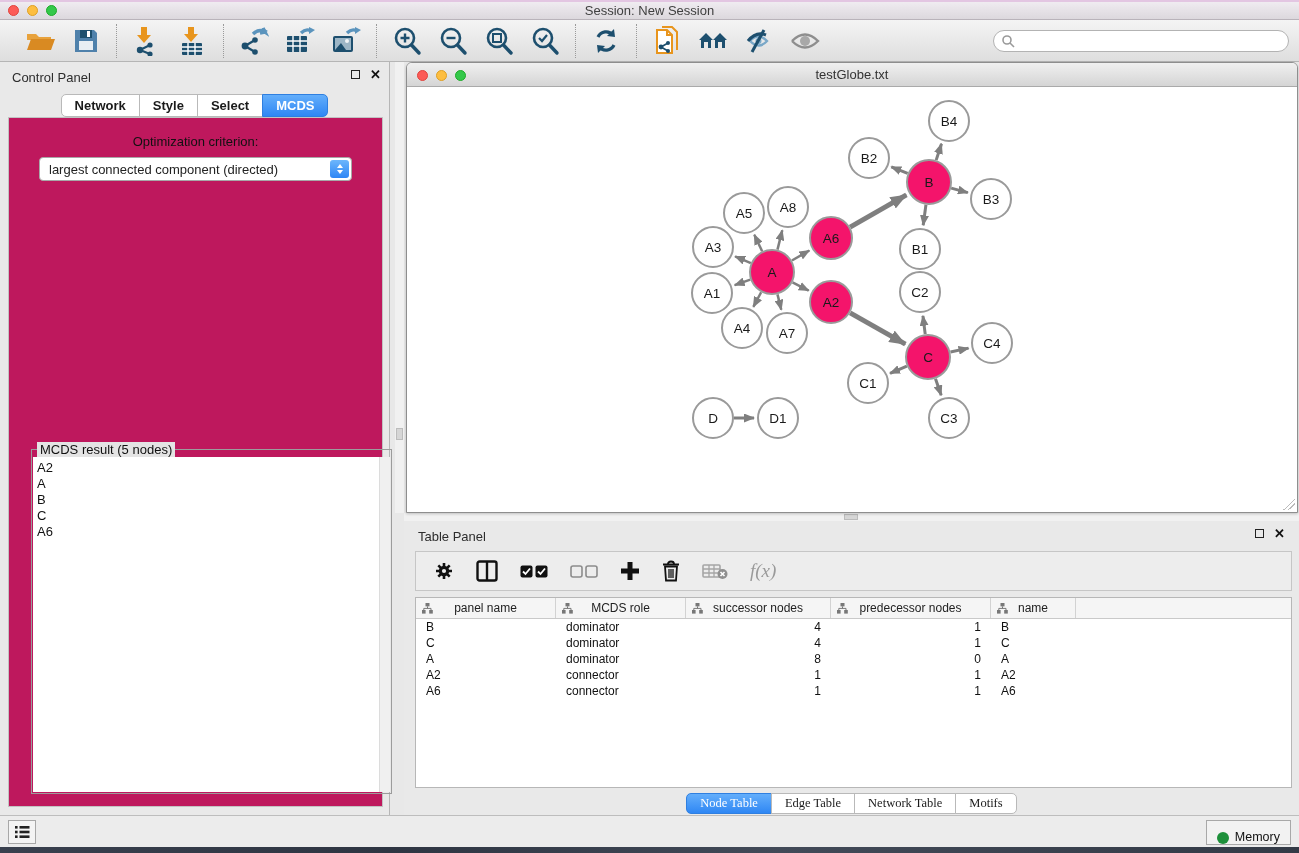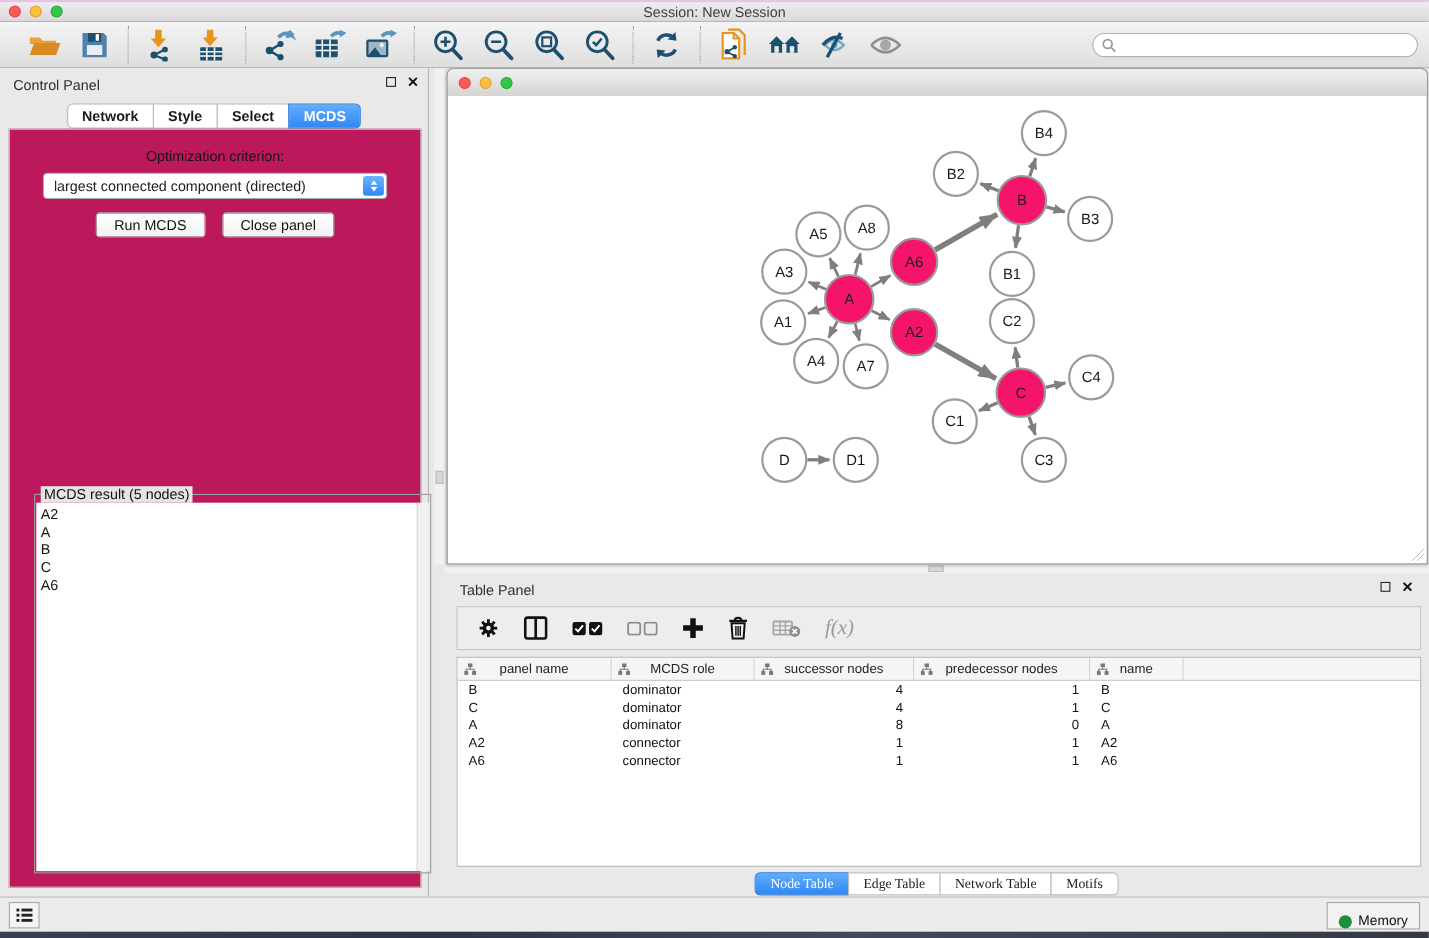--- a/index.html
+++ b/index.html
@@ -297,24 +297,20 @@
     </div>
   <div class="cp-content">
     <div class="opt-label">Optimization criterion:</div>
     <div class="dropdown">
       <span>largest connected component (directed)</span>
       <span class="dd-step">
           <span class="up"></span>
           <span class="down"></span>
         </span>
     </div>
-    <div class="btn-row">
-      <button class="pushbtn">Run MCDS</button>
-      <button class="pushbtn">Close panel</button>
-    </div>
     <div class="fieldset">
       <span class="legend">MCDS result (5 nodes)</span>
       <div class="mcds-list" id="mcds-list">
           <div>A2</div>
           <div>A</div>
           <div>B</div>
           <div>C</div>
           <div>A6</div>
         </div>
       <div class="mcds-scroll"></div>
@@ -329,20 +325,21 @@
     <div class="handle"></div>
   </div>
 
 <div class="netwin">
   <div class="nw-title">
     <div class="tl-dots">
       <span class="dot red"></span>
       <span class="dot yellow"></span>
       <span class="dot green"></span>
     </div>
+    <div class="title">testGlobe.txt</div>
   </div>
   <div class="netcanvas">
     <svg id="graph-svg" width="888" height="424">
       <defs>
         <marker id="arrow-s" markerUnits="userSpaceOnUse" markerWidth="11" markerHeight="9" refX="10" refY="4.5" orient="auto">
             <path d="M0,0 L11,4.5 L0,9 z" fill="#7f7f7f"></path>
           </marker>
         <marker id="arrow-b" markerUnits="userSpaceOnUse" markerWidth="17" markerHeight="13" refX="16" refY="6.5" orient="auto">
             <path d="M0,0 L17,6.5 L0,13 z" fill="#7f7f7f"></path>
           </marker>

